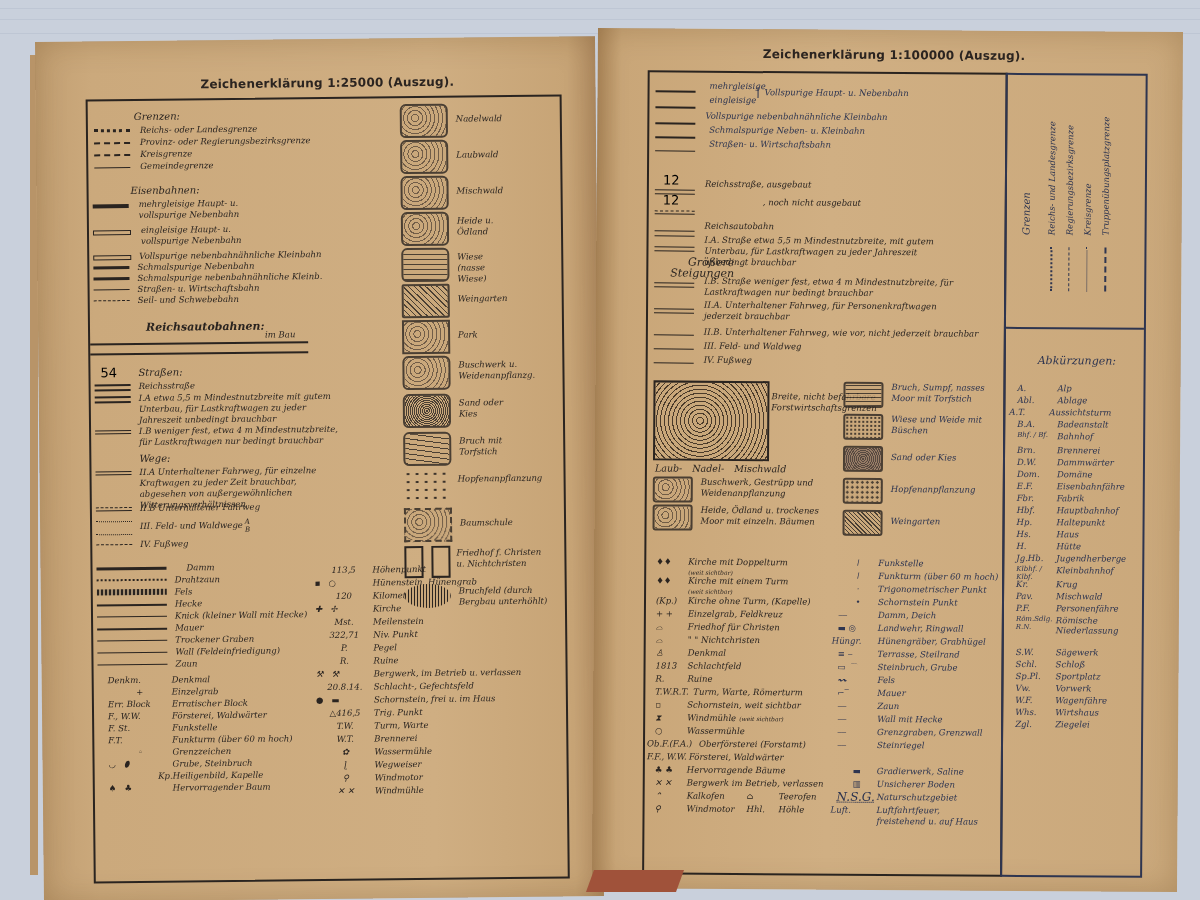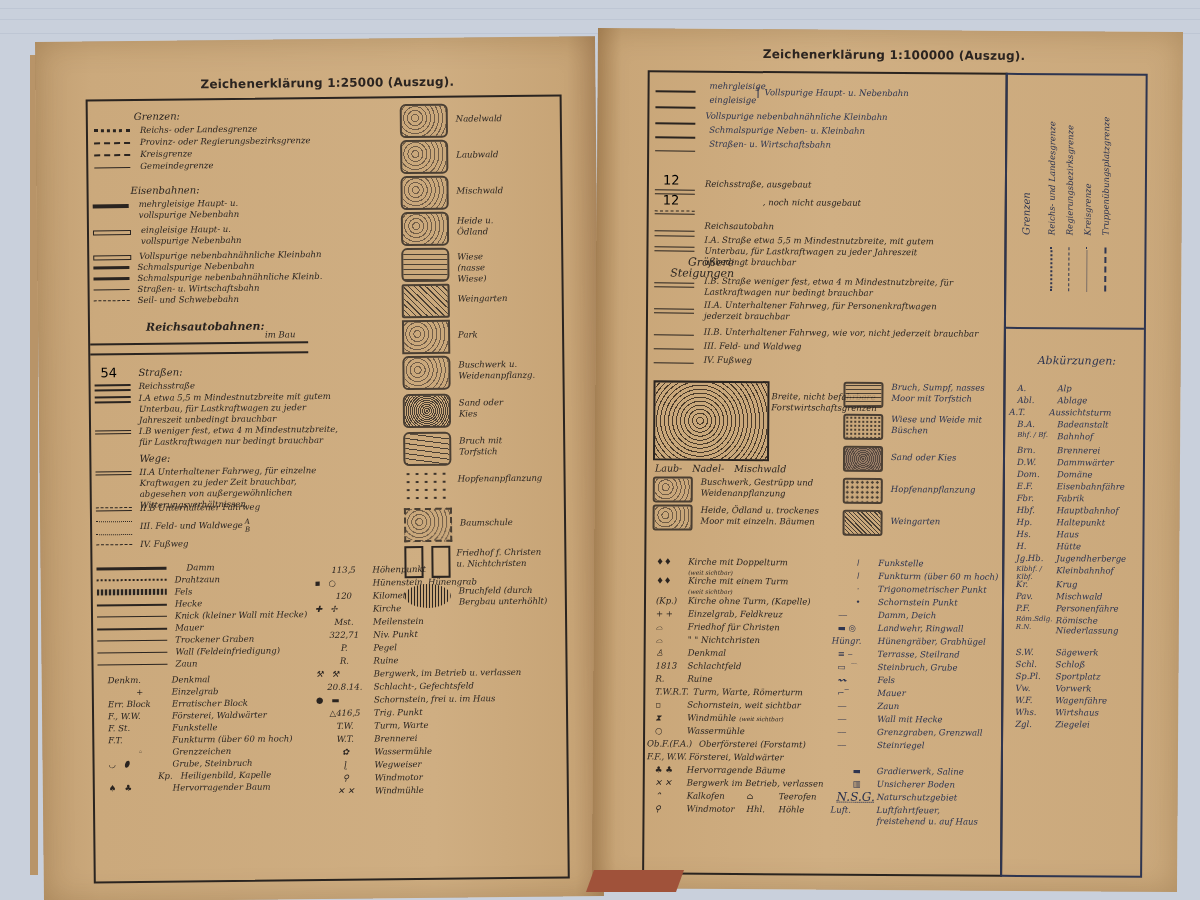--- a/index.html
+++ b/index.html
@@ -197,21 +197,21 @@
         </div>
       <div class="row ital" style="left:14px;top:646px">
           <span style="width:64px;text-align:center">◦</span>
           <span>Grenzzeichen</span>
         </div>
       <div class="row ital" style="left:14px;top:658px">
           <span style="width:64px">◡ &nbsp; ⬮</span>
           <span>Grube, Steinbruch</span>
         </div>
       <div class="row ital" style="left:14px;top:670px">
-          <span style="width:64px;text-align:right;padding-right:8px">Kp.</span>
+          <span style="width:64px;text-align:right;padding-right:0">Kp.</span>
           <span>Heiligenbild, Kapelle</span>
         </div>
       <div class="row ital" style="left:14px;top:682px">
           <span style="width:64px">♠ &nbsp; ♣</span>
           <span>Hervorragender Baum</span>
         </div>
     </div>
 
     <div>
       <div class="row ital" style="left:222px;top:466px">

